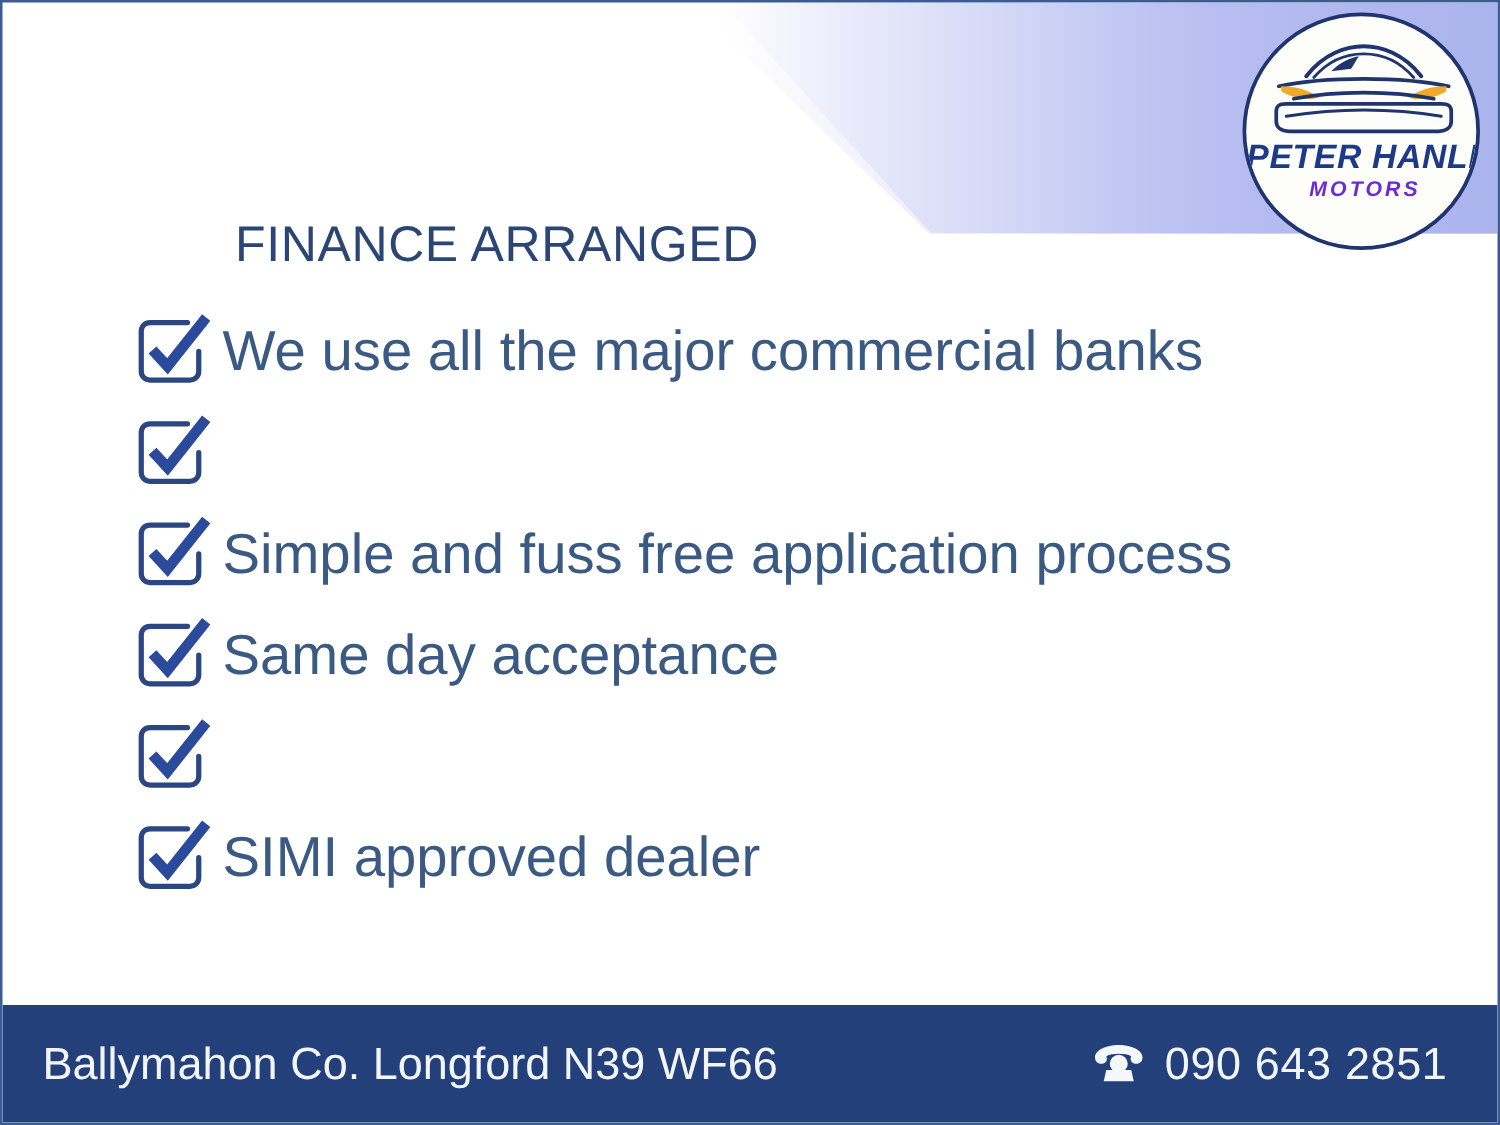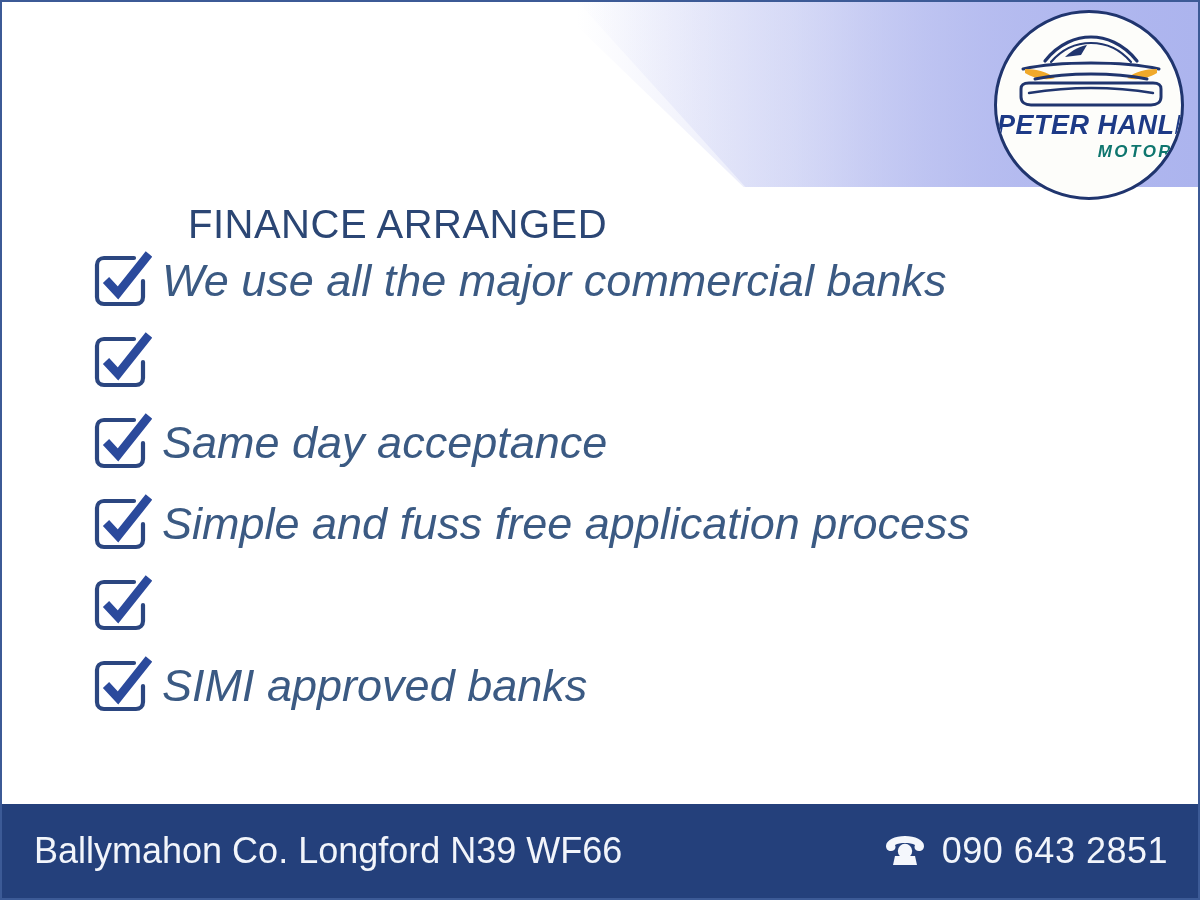--- a/index.html
+++ b/index.html
@@ -85,52 +85,50 @@
     letter-spacing: 0.5px;
     color: #1d3a86;
     text-shadow: 1px 1px 0 rgba(255,255,255,0.8);
     white-space: nowrap;
   }
   .logo-sub {
     position: absolute;
     top: 129px;
     left: 0;
     width: 190px;
-    text-align: right;
+    text-align: center;
     font-family: "Liberation Sans", sans-serif;
     font-weight: 700;
     font-style: italic;
     font-size: 17px;
     letter-spacing: 2.5px;
-    color: #0f766e;
+    color: #6d28d9;
     text-shadow: 1px 1px 0 rgba(255,255,255,0.7);
     white-space: nowrap;
   }
 
   
   .heading {
     position: absolute;
     top: 172px;
     left: 186px;
     font-family: "Liberation Sans", sans-serif;
     font-size: 40px;
     font-weight: 400;
     letter-spacing: 0.5px;
     color: #2b4674;
     white-space: nowrap;
-    margin-top: 28px;
   }
 
   
   .feature-list {
     position: absolute;
     top: 238px;
-    left: 88px;
+    left: 104px;
     width: 1000px;
-    font-style: italic;
   }
   .feature-item {
     display: flex;
     align-items: center;
     height: 81px;
   }
   .check-icon {
     flex: 0 0 auto;
     width: 62px;
     height: 62px;
@@ -149,21 +147,21 @@
   .footer {
     position: absolute;
     left: 0;
     right: 0;
     bottom: 0;
     height: 94px;
     background: #24407b;
     display: flex;
     align-items: center;
     justify-content: space-between;
-    padding: 0 30px 0 32px;
+    padding: 0 40px 0 32px;
     box-sizing: border-box;
   }
   .footer-address {
     font-family: "Liberation Sans", sans-serif;
     font-size: 36px;
     font-weight: 400;
     color: #f2f5fb;
     white-space: nowrap;
   }
   .footer-phone {
@@ -238,47 +236,47 @@
         <path d="M16 30 L28 43 L59 4" fill="none" stroke="#2b4a9c" stroke-width="8.5" stroke-linecap="butt" stroke-linejoin="miter"></path>
       </svg>
     </div>
 
     <div class="feature-item">
       <svg class="check-icon" viewBox="0 0 62 62">
         <path d="M44 8 L14 8 C10 8, 7 11, 7 15 L7 47 C7 51, 10 54, 14 54
                  L46 54 C50 54, 53 51, 53 47 L53 31" fill="none" stroke="#2b4680" stroke-width="4.2" stroke-linecap="round" stroke-linejoin="round"></path>
         <path d="M16 30 L28 43 L59 4" fill="none" stroke="#2b4a9c" stroke-width="8.5" stroke-linecap="butt" stroke-linejoin="miter"></path>
       </svg>
+      <div class="feature-label">Simple and fuss free application process</div>
+    </div>
+
+    <div class="feature-item">
+      <svg class="check-icon" viewBox="0 0 62 62">
+        <path d="M44 8 L14 8 C10 8, 7 11, 7 15 L7 47 C7 51, 10 54, 14 54
+                 L46 54 C50 54, 53 51, 53 47 L53 31" fill="none" stroke="#2b4680" stroke-width="4.2" stroke-linecap="round" stroke-linejoin="round"></path>
+        <path d="M16 30 L28 43 L59 4" fill="none" stroke="#2b4a9c" stroke-width="8.5" stroke-linecap="butt" stroke-linejoin="miter"></path>
+      </svg>
       <div class="feature-label">Same day acceptance</div>
     </div>
 
     <div class="feature-item">
       <svg class="check-icon" viewBox="0 0 62 62">
         <path d="M44 8 L14 8 C10 8, 7 11, 7 15 L7 47 C7 51, 10 54, 14 54
                  L46 54 C50 54, 53 51, 53 47 L53 31" fill="none" stroke="#2b4680" stroke-width="4.2" stroke-linecap="round" stroke-linejoin="round"></path>
         <path d="M16 30 L28 43 L59 4" fill="none" stroke="#2b4a9c" stroke-width="8.5" stroke-linecap="butt" stroke-linejoin="miter"></path>
       </svg>
-      <div class="feature-label">Simple and fuss free application process</div>
-    </div>
-
-    <div class="feature-item">
-      <svg class="check-icon" viewBox="0 0 62 62">
-        <path d="M44 8 L14 8 C10 8, 7 11, 7 15 L7 47 C7 51, 10 54, 14 54
-                 L46 54 C50 54, 53 51, 53 47 L53 31" fill="none" stroke="#2b4680" stroke-width="4.2" stroke-linecap="round" stroke-linejoin="round"></path>
-        <path d="M16 30 L28 43 L59 4" fill="none" stroke="#2b4a9c" stroke-width="8.5" stroke-linecap="butt" stroke-linejoin="miter"></path>
-      </svg>
-    </div>
-
-    <div class="feature-item">
-      <svg class="check-icon" viewBox="0 0 62 62">
-        <path d="M44 8 L14 8 C10 8, 7 11, 7 15 L7 47 C7 51, 10 54, 14 54
-                 L46 54 C50 54, 53 51, 53 47 L53 31" fill="none" stroke="#2b4680" stroke-width="4.2" stroke-linecap="round" stroke-linejoin="round"></path>
-        <path d="M16 30 L28 43 L59 4" fill="none" stroke="#2b4a9c" stroke-width="8.5" stroke-linecap="butt" stroke-linejoin="miter"></path>
-      </svg>
-      <div class="feature-label">SIMI approved banks</div>
+    </div>
+
+    <div class="feature-item">
+      <svg class="check-icon" viewBox="0 0 62 62">
+        <path d="M44 8 L14 8 C10 8, 7 11, 7 15 L7 47 C7 51, 10 54, 14 54
+                 L46 54 C50 54, 53 51, 53 47 L53 31" fill="none" stroke="#2b4680" stroke-width="4.2" stroke-linecap="round" stroke-linejoin="round"></path>
+        <path d="M16 30 L28 43 L59 4" fill="none" stroke="#2b4a9c" stroke-width="8.5" stroke-linecap="butt" stroke-linejoin="miter"></path>
+      </svg>
+      <div class="feature-label">SIMI approved dealer</div>
     </div>
 
   </div>
 
   <div class="footer">
     <div class="footer-address">Ballymahon Co. Longford N39 WF66</div>
     <div class="footer-phone">
       <svg class="phone-icon" viewBox="0 0 42 34">
         <path d="M21 2 C11 2, 2 6, 2 12 C2 15, 4 17, 7 17 C9.5 17, 11.5 15.5, 11.5 13.2
                  C11.5 12, 11 11, 11 11 C13.5 9.5, 17 9, 21 9 C25 9, 28.5 9.5, 31 11

